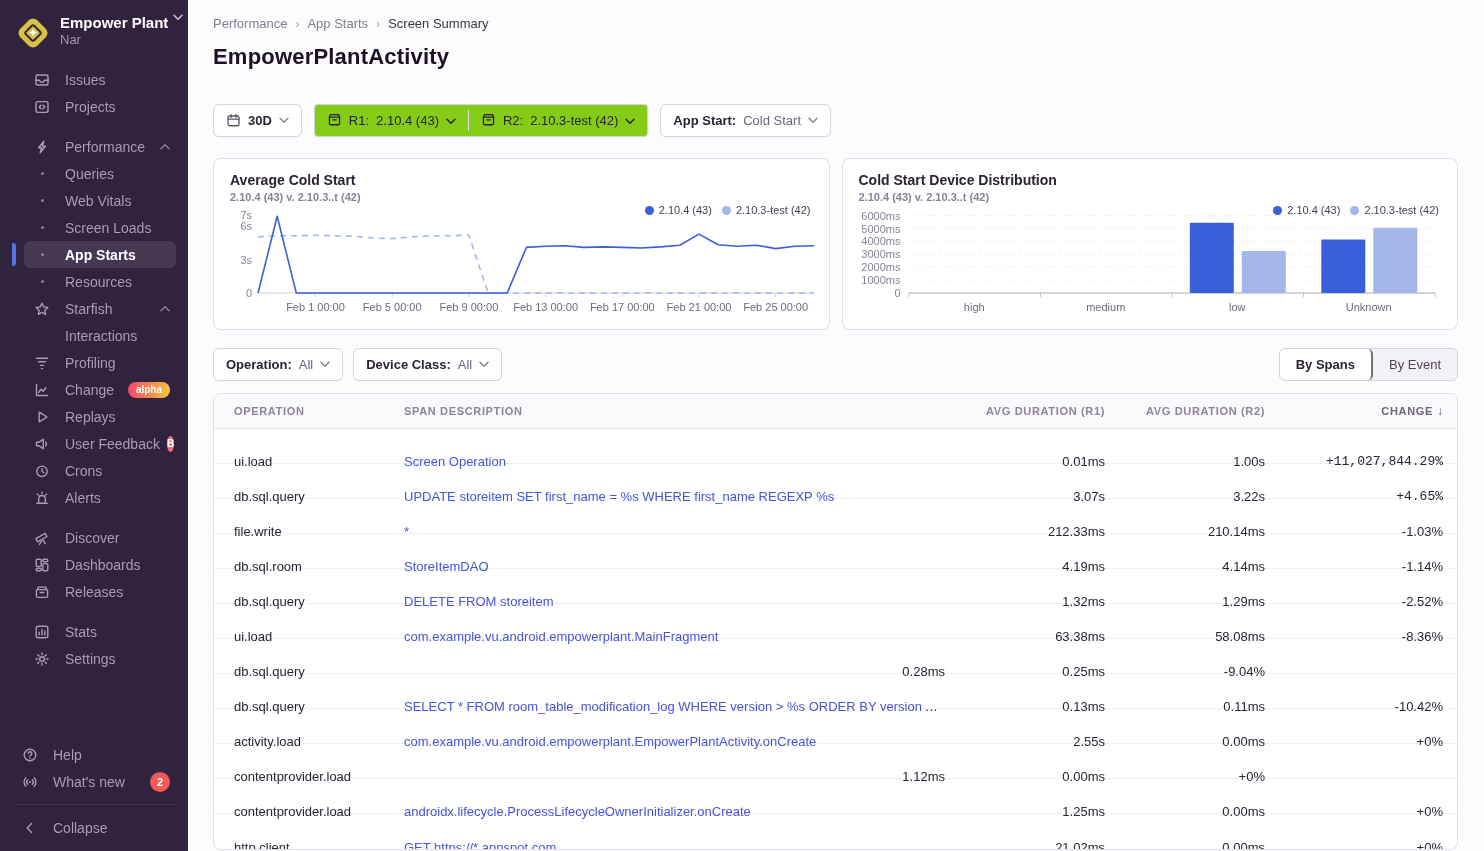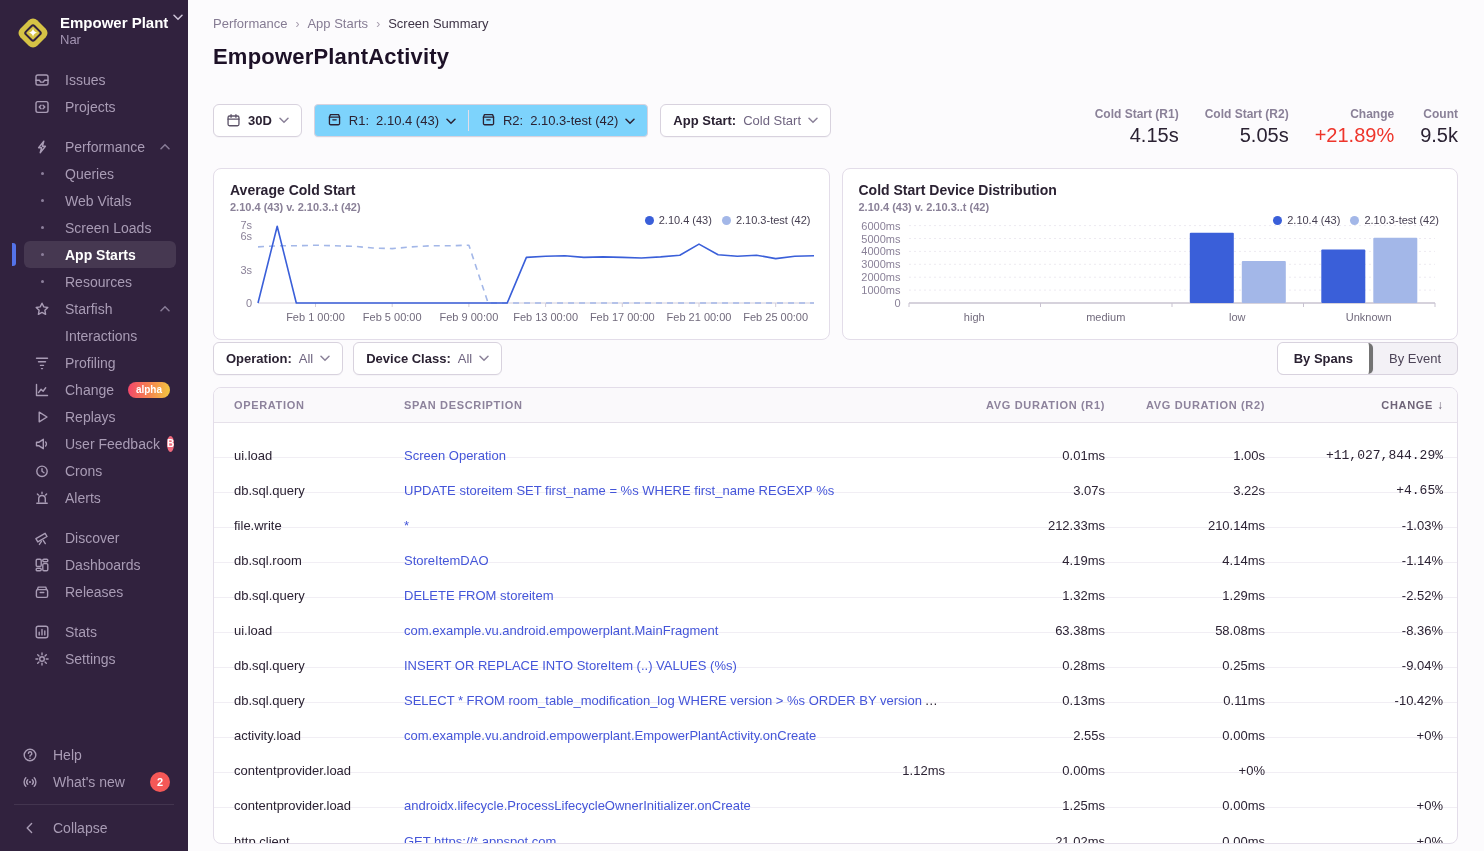--- a/index.html
+++ b/index.html
@@ -38,48 +38,48 @@
   .crumb.current { color:#3e3446; cursor:default; }
   .crumb-sep { color:#a79dae; font-size:12px; }
   .page-title { font-size:22px; font-weight:700; color:#1d1127; margin:13px 0 34px 0; letter-spacing:.2px; }
 
   .controls-row { display:flex; align-items:flex-start; gap:12px; margin-bottom:21px; }
   .btn { display:flex; align-items:center; gap:7px; height:33px; padding:0 12px; background:#fff; border:1px solid #d8d2de; border-radius:6px; font-size:13px; cursor:pointer; box-shadow:0 1px 1px rgba(40,30,60,0.03); }
   .btn .b-label { font-weight:700; color:#2b2233; }
   .btn .b-value { color:#6f6480; }
   .btn .b-icon, .btn .b-chev { display:flex; color:#5c5368; }
   .btn .b-chev { color:#8a8198; }
-  .btn-joined { display:flex; align-items:stretch; background:#7dd3fc; border:1px solid #d8d2de; border-radius:4px; box-shadow:0 1px 1px rgba(40,30,60,0.03); }
+  .btn-joined { display:flex; align-items:stretch; background:#84cc16; border:1px solid #d8d2de; border-radius:4px; box-shadow:0 1px 1px rgba(40,30,60,0.03); }
   .btn-joined .seg { display:flex; align-items:center; gap:7px; padding:0 12px; height:31px; font-size:13px; cursor:pointer; }
   .btn-joined .vsep { width:1px; background:#e3dde9; margin:5px 0; }
 
   .stats { margin-left:auto; display:flex; gap:26px; padding-top:3px; }
   .stat { text-align:right; }
   .stat .s-label { font-size:12px; font-weight:700; color:#8a8198; white-space:nowrap; }
   .stat .s-value { font-size:20px; color:#2b2233; margin-top:3px; }
   .stat.negative .s-value { color:#ee352b; }
 
-  .charts-row { display:grid; grid-template-columns:1fr 1fr; gap:12px; margin-bottom:2px; }
+  .charts-row { display:grid; grid-template-columns:1fr 1fr; gap:12px; margin-bottom:18px; }
   .card { background:#fff; border:1px solid #e3dde9; border-radius:8px; }
   .chart-card { height:172px; padding:13px 16px 8px; position:relative; overflow:hidden; }
   .chart-title { font-size:14px; font-weight:700; color:#2b2233; }
   .chart-sub { font-size:11px; color:#8a8198; margin-top:3px;font-weight:bold; }
   .legend { position:absolute; top:44px; right:16px; display:flex; gap:10px; background:#fff; padding:1px 2px; }
   .legend-item { display:flex; align-items:center; gap:5px; font-size:11px; color:#453e51; cursor:pointer; }
   .legend-dot { width:9px; height:9px; border-radius:50%; }
   .plot-wrap { position:relative; margin-top:6px; }
   .ylab { position:absolute; font-size:11px; color:#8a8198; text-align:right; }
   .xlab { position:absolute; font-size:11px; color:#716a7c; text-align:center; white-space:nowrap; }
 
   .table-controls { display:flex; align-items:center; margin-bottom:12px; }
   .table-controls .left { display:flex; gap:10px; }
   .segmented { margin-left:auto; display:flex; border:1px solid #d8d2de; border-radius:6px; overflow:hidden; background:#f3f1f6; }
   .seg-opt { height:31px; display:flex; align-items:center; padding:0 16px; font-size:13px; color:#4d4458; cursor:pointer; }
   .seg-opt.active { background:#fff; font-weight:700; color:#2b2233; border-right:1px solid #d8d2de; border-radius:0 5px 5px 0; box-shadow:0 1px 2px rgba(40,30,60,0.08); }
-  .seg-opt.active.first { border-right:4px solid #737373; border-radius:5px; }
+  .seg-opt.active.first { border-right:2px solid #737373; border-radius:5px; }
 
   .table-card { overflow:hidden; }
   .t-head, .t-row { display:grid; grid-template-columns:170px minmax(0,1fr) 160px 160px 178px; align-items:center; }
   .t-head { height:35px; background:#faf9fb; border-bottom:1px solid #e6e1ea; }
   .t-head .th { font-size:11px; font-weight:700; letter-spacing:.06em; color:#8d839c; padding:0 14px 0 20px; }
   .t-head .th.num { text-align:right; padding:0 14px; }
   .t-head .th.sorted { color:#6e6478; display:flex; align-items:center; justify-content:flex-end; gap:4px; }
   .t-row { height:35px; border-bottom:1px solid #f1eef4; font-size:13px; }
   .t-row:last-child { border-bottom:none; }
   .td { padding:0 14px 0 20px; white-space:nowrap; overflow:hidden; text-overflow:ellipsis;margin-top:31px; }
@@ -393,38 +393,20 @@
       <div class="btn">
         <span class="b-label">App Start:</span>
         <span class="b-value">Cold Start</span>
         <span class="b-chev">
           <svg width="10" height="7" viewBox="0 0 10 7" fill="none" stroke="currentColor" stroke-width="1.5" stroke-linecap="round">
               <path d="M1 1.3L5 5.3 9 1.3"></path>
             </svg>
         </span>
       </div>
 
-      <div class="stats" id="summary-stats">
-          <div class="stat default">
-            <div class="s-label">Cold Start (R1)</div>
-            <div class="s-value">4.15s</div>
-          </div>
-          <div class="stat default">
-            <div class="s-label">Cold Start (R2)</div>
-            <div class="s-value">5.05s</div>
-          </div>
-          <div class="stat negative">
-            <div class="s-label">Change</div>
-            <div class="s-value">+21.89%</div>
-          </div>
-          <div class="stat default">
-            <div class="s-label">Count</div>
-            <div class="s-value">9.5k</div>
-          </div>
-        </div>
     </div>
 
     <div class="charts-row">
       <section class="card chart-card">
         <div class="chart-title">Average Cold Start</div>
         <div class="chart-sub">2.10.4 (43) v. 2.10.3..t (42)</div>
         <div class="legend" id="legend-0">
             <span class="legend-item">
               <span class="legend-dot" style="background: rgb(58, 95, 217);"></span>
               <span>2.10.4 (43)</span>
@@ -580,21 +562,20 @@
           </div>
           <div class="t-row">
             <div class="td">ui.load</div>
             <div class="td"><span class="link">com.example.vu.android.empowerplant.MainFragment</span></div>
             <div class="td num">63.38ms</div>
             <div class="td num">58.08ms</div>
             <div class="td num c-green">-8.36%</div>
           </div>
           <div class="t-row">
             <div class="td">db.sql.query</div>
-            <div class="td"><span class="link">INSERT OR REPLACE INTO StoreItem (..) VALUES (%s)</span></div>
             <div class="td num">0.28ms</div>
             <div class="td num">0.25ms</div>
             <div class="td num c-green">-9.04%</div>
           </div>
           <div class="t-row">
             <div class="td">db.sql.query</div>
             <div class="td"><span class="link">SELECT * FROM room_table_modification_log WHERE version &gt; %s ORDER BY version ASC</span></div>
             <div class="td num">0.13ms</div>
             <div class="td num">0.11ms</div>
             <div class="td num c-green">-10.42%</div>

